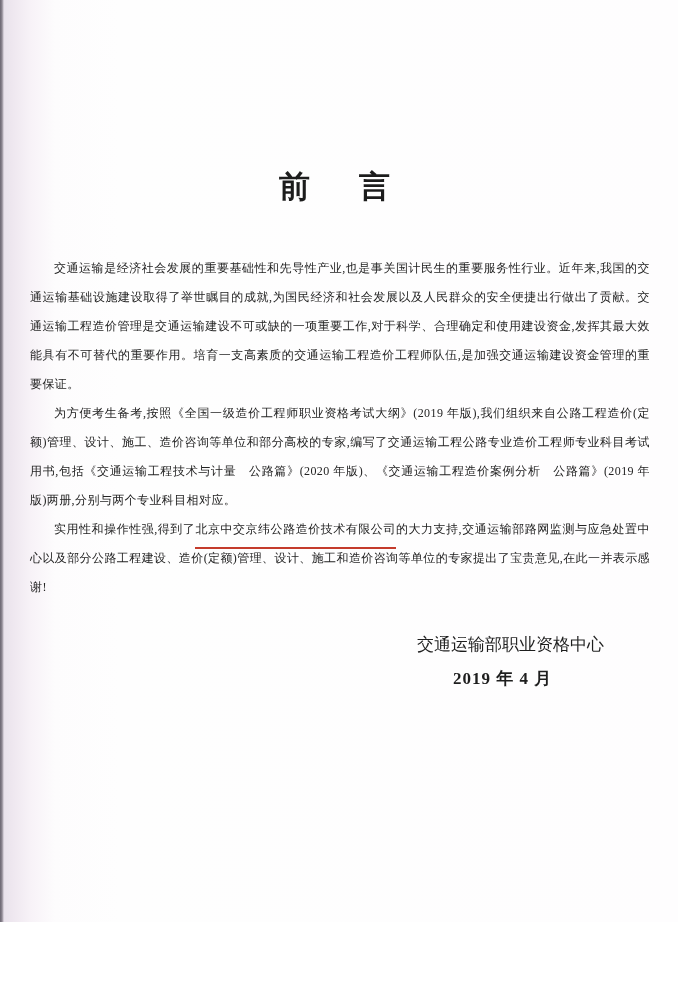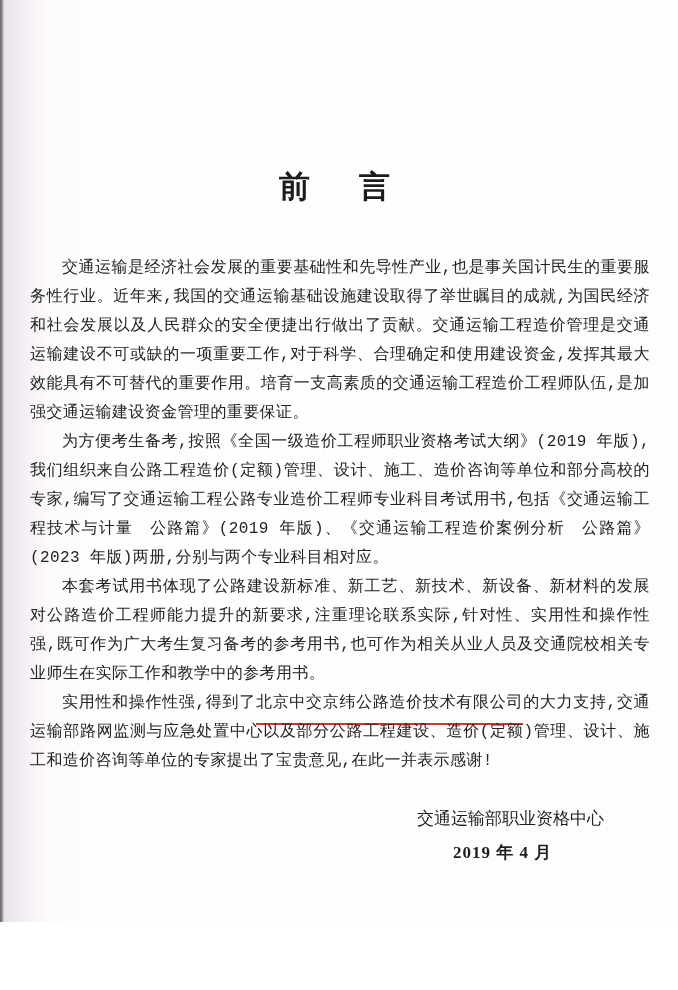--- a/index.html
+++ b/index.html
@@ -25,25 +25,24 @@
     padding-top: 166px;
     text-align: center;
     font-size: 31px;
     font-weight: bold;
     letter-spacing: 9px;
     color: #1c1c1c;
   }
   .content {
     margin-top: 46px;
     padding: 0 28px 0 30px;
-    font-size: 16px;
+    font-size: 12px;
     line-height: 29px;
     letter-spacing: 0.4px;
     text-align: justify;
-    font-family: Liberation Mono, monospace;
   }
   .content p { margin: 0; text-indent: 2em; }
   .company-underline {
     border-bottom: 2px solid #c43b2c;
     padding-bottom: 11px;
     margin-top: 20px;
   }
   .signature {
     margin-top: 26px;
     padding-right: 74px;
@@ -64,23 +63,22 @@
 
 <div class="page">
 
   <h1 class="page-title">前　言</h1>
 
   <div class="content">
 
     <p>交通运输是经济社会发展的重要基础性和先导性产业,也是事关国计民生的重要服务性行业。近年来,我国的交通运输基础设施建设取得了举世瞩目的成就,为国民经济和社会发展以及人民群众的安全便捷出行做出了贡献。交通运输工程造价管理是交通运输建设不可或缺的一项重要工作,对于科学、合理确定和使用建设资金,发挥其最大效能具有不可替代的重要作用。培育一支高素质的交通运输工程造价工程师队伍,是加强交通运输建设资金管理的重要保证。</p>
 
 
-    <p>为方便考生备考,按照《全国一级造价工程师职业资格考试大纲》(2019 年版),我们组织来自公路工程造价(定额)管理、设计、施工、造价咨询等单位和部分高校的专家,编写了交通运输工程公路专业造价工程师专业科目考试用书,包括《交通运输工程技术与计量　公路篇》(2019 年版)、《交通运输工程造价案例分析　公路篇》(2023 年版)两册,分别与两个专业科目相对应。</p>
+    <p>为方便考生备考,按照《全国一级造价工程师职业资格考试大纲》(2019 年版),我们组织来自公路工程造价(定额)管理、设计、施工、造价咨询等单位和部分高校的专家,编写了交通运输工程公路专业造价工程师专业科目考试用书,包括《交通运输工程技术与计量　公路篇》(2020 年版)、《交通运输工程造价案例分析　公路篇》(2019 年版)两册,分别与两个专业科目相对应。</p>
 
-    <p>本套考试用书体现了公路建设新标准、新工艺、新技术、新设备、新材料的发展对公路造价工程师能力提升的新要求,注重理论联系实际,针对性、实用性和操作性强,既可作为广大考生复习备考的参考用书,也可作为相关从业人员及交通院校相关专业师生在实际工作和教学中的参考用书。</p>
 
     <p><span>实用性和操作性强,得到了</span><span class="company-underline">北京中交京纬公路造价技术有限公司</span><span>的大力支持,交通运输部路网监测与应急处置中心以及部分公路工程建设、造价(定额)管理、设计、施工和造价咨询等单位的专家提出了宝贵意见,在此一并表示感谢!</span></p>
 
 
   </div>
 
   <div class="signature">
     <div class="signature-inner">
       <div class="sig-org">交通运输部职业资格中心</div>
       <div class="sig-date">2019 年 4 月</div>

